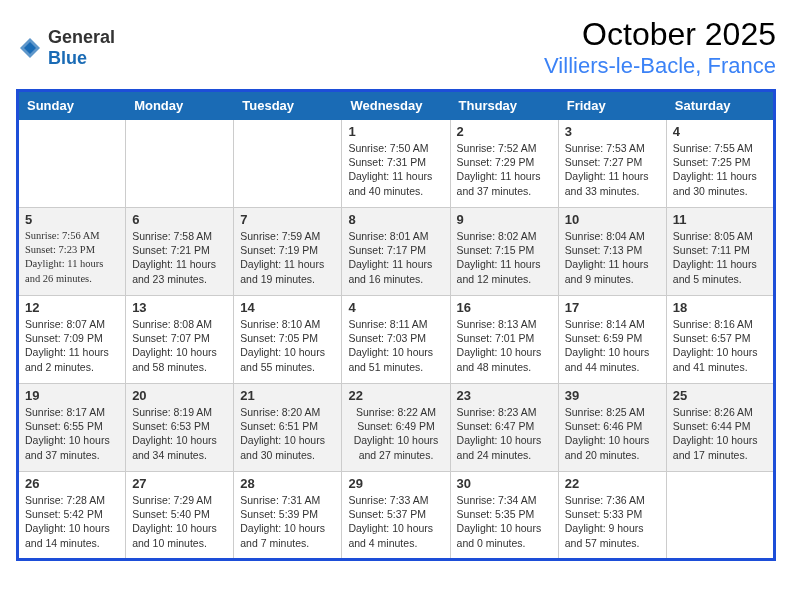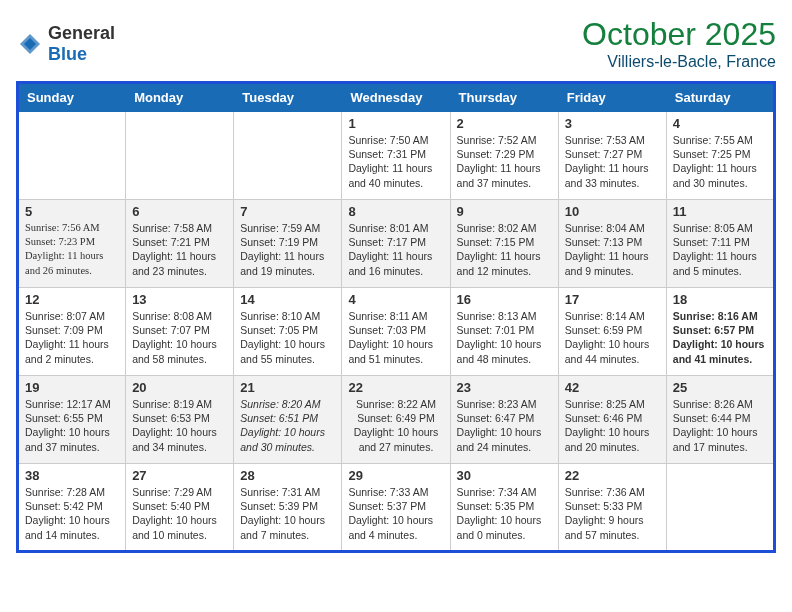--- a/index.html
+++ b/index.html
@@ -34,25 +34,25 @@
     .logo-icon {
       width: 28px;
       height: 28px;
     }
     .title-block {
       text-align: right;
     }
     .main-title {
       font-size: 32px;
       font-weight: normal;
-      color: #15803d;
+      color: #000000;
     }
     .subtitle {
-      font-size: 16px;
-      color: #0c4a6e;
+      font-size: 22px;
+      color: #3b82f6;
     }
     .calendar {
       width: 100%;
       border-collapse: collapse;
       border: 3px solid #1d4ed8;
     }
     .calendar th {
       background-color: #1a6bb5;
       color: white;
       text-align: left;
@@ -227,72 +227,72 @@
 Daylight: 10 hours and 48 minutes.</div>
         </td>
         <td>
           <div class="day-number">17</div>
           <div class="day-info" style="white-space: pre-line;">Sunrise: 8:14 AM
 Sunset: 6:59 PM
 Daylight: 10 hours and 44 minutes.</div>
         </td>
         <td>
           <div class="day-number">18</div>
-          <div class="day-info" style="white-space: pre-line; font-weight: bold;">Sunrise: 8:16 AM
+          <div class="day-info" style="white-space: pre-line;">Sunrise: 8:16 AM
 Sunset: 6:57 PM
 Daylight: 10 hours and 41 minutes.</div>
         </td>
       </tr>
       <tr class="row-shaded">
         <td>
           <div class="day-number">19</div>
-          <div class="day-info" style="white-space: pre-line;">Sunrise: 12:17 AM
+          <div class="day-info" style="white-space: pre-line;">Sunrise: 8:17 AM
 Sunset: 6:55 PM
 Daylight: 10 hours and 37 minutes.</div>
         </td>
         <td>
           <div class="day-number">20</div>
           <div class="day-info" style="white-space: pre-line;">Sunrise: 8:19 AM
 Sunset: 6:53 PM
 Daylight: 10 hours and 34 minutes.</div>
         </td>
         <td>
           <div class="day-number">21</div>
-          <div class="day-info" style="white-space: pre-line; font-style: italic;">Sunrise: 8:20 AM
+          <div class="day-info" style="white-space: pre-line;">Sunrise: 8:20 AM
 Sunset: 6:51 PM
 Daylight: 10 hours and 30 minutes.</div>
         </td>
         <td>
           <div class="day-number">22</div>
           <div class="day-info" style="white-space: pre-line; text-align: center;">Sunrise: 8:22 AM
 Sunset: 6:49 PM
 Daylight: 10 hours and 27 minutes.</div>
         </td>
         <td>
           <div class="day-number">23</div>
           <div class="day-info" style="white-space: pre-line;">Sunrise: 8:23 AM
 Sunset: 6:47 PM
 Daylight: 10 hours and 24 minutes.</div>
         </td>
         <td>
-          <div class="day-number">42</div>
+          <div class="day-number">39</div>
           <div class="day-info" style="white-space: pre-line;">Sunrise: 8:25 AM
 Sunset: 6:46 PM
 Daylight: 10 hours and 20 minutes.</div>
         </td>
         <td>
           <div class="day-number">25</div>
           <div class="day-info" style="white-space: pre-line;">Sunrise: 8:26 AM
 Sunset: 6:44 PM
 Daylight: 10 hours and 17 minutes.</div>
         </td>
       </tr>
       <tr class="row-white">
         <td>
-          <div class="day-number">38</div>
+          <div class="day-number">26</div>
           <div class="day-info" style="white-space: pre-line;">Sunrise: 7:28 AM
 Sunset: 5:42 PM
 Daylight: 10 hours and 14 minutes.</div>
         </td>
         <td>
           <div class="day-number">27</div>
           <div class="day-info" style="white-space: pre-line;">Sunrise: 7:29 AM
 Sunset: 5:40 PM
 Daylight: 10 hours and 10 minutes.</div>
         </td>

